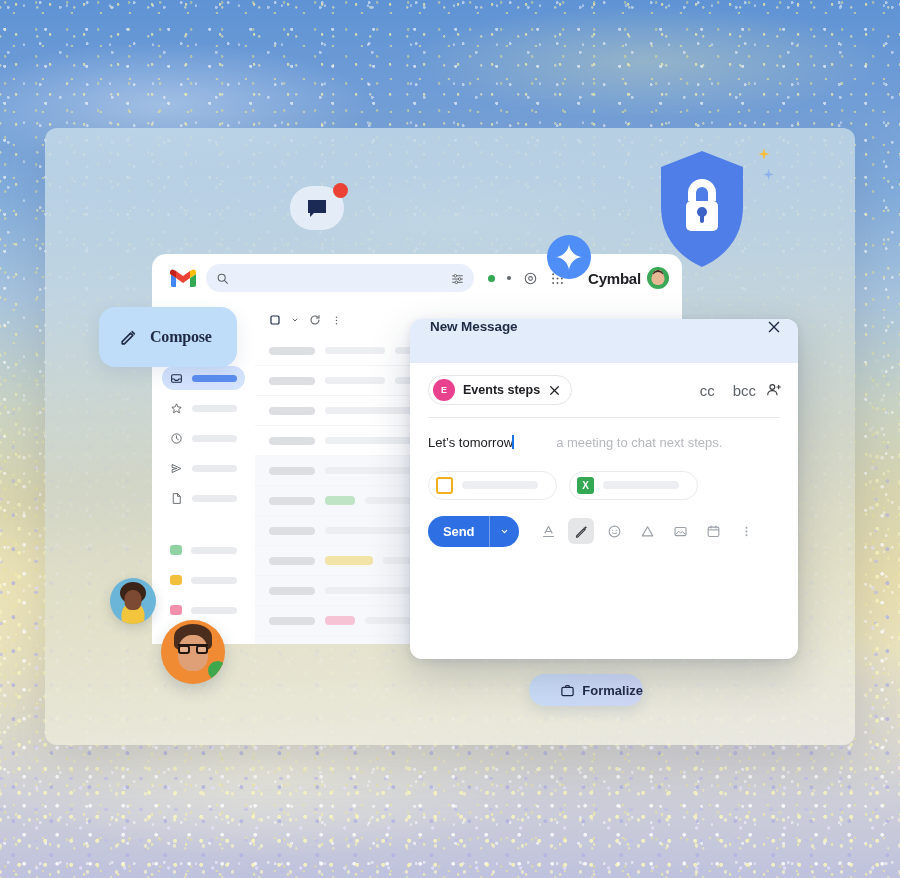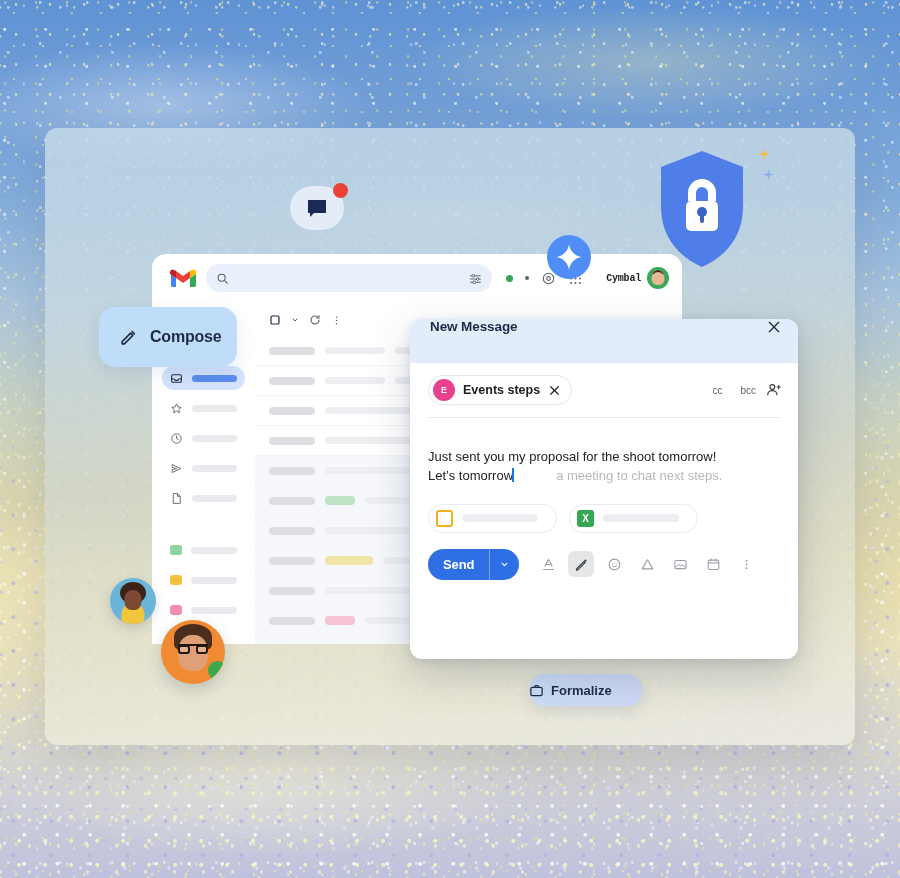--- a/index.html
+++ b/index.html
@@ -90,21 +90,21 @@
   }
   .search .sp { flex: 1; }
   .hdr-icons { display: flex; align-items: center; gap: 12px; margin-left: 4px; }
   .dot-g { width: 7px; height: 7px; border-radius: 50%; background: #34a853; }
   .dot-s { width: 4px; height: 4px; border-radius: 50%; background: #5f6368; }
   .brand {
     display: flex; align-items: center; gap: 6px;
     background: #fff; border-radius: 16px; padding: 2px 3px 2px 9px;
     margin-left: 2px;
   }
-  .brand-name { font-size: 10px; font-weight: 700; color: #202124; letter-spacing: -.2px; font-family: Liberation Mono, monospace; }
+  .brand-name { font-size: 15px; font-weight: 700; color: #202124; letter-spacing: -.2px; }
   .brand-av {
     width: 22px; height: 22px; border-radius: 50%;
     background: radial-gradient(circle at 50% 38%, #f0c9a8 0 32%, transparent 33%), #3aa856;
     position: relative; overflow: hidden;
   }
   .brand-av::after {
     content:''; position:absolute; left:50%; top:24%; transform:translateX(-50%);
     width:13px; height:13px; border-radius:50% 50% 44% 44%; background:#e7b894;
     box-shadow: 0 -3px 0 -1px #3c2a22;
   }
@@ -155,21 +155,21 @@
     border: 1px solid #e3e5e9; border-radius: 16px; padding: 3px 10px 3px 4px;
     background: #fff;
   }
   .pill-av {
     width: 22px; height: 22px; border-radius: 50%; background: #e8428f;
     color: #fff; font-size: 9px; font-weight: 700;
     display: flex; align-items: center; justify-content: center;
   }
   .pill-name { font-size: 12.5px; font-weight: 700; color: #202124; }
   .cc-wrap { display: flex; align-items: center; gap: 10px; }
-  .cc { font-size: 10px; color: #5f6368; padding-left: 8px; }
+  .cc { font-size: 15px; color: #5f6368; padding-left: 8px; }
   .cp-sep { height: 1px; background: #e8eaed; margin: 12px 18px 0; }
   .cp-body { padding: 16px 18px 0; }
   .bl { font-size: 13px; color: #202124; line-height: 1.45; }
   .bl.gap { margin-top: 14px; }
   .ghost { color: #b5b8bc; padding-left: 40px; }
   .caret {
     display: inline-block; width: 1.5px; height: 14px; background: #1a73e8;
     vertical-align: -2px; margin: 0 -1px;
   }
   .att-row { display: flex; gap: 12px; padding: 18px 18px 0; }
@@ -207,26 +207,27 @@
     display: flex; align-items: center; justify-content: center;
   }
   .shield { position: absolute; left: 659px; top: 149px; width: 86px; height: 120px; }
   .spark-y { position: absolute; left: 758px; top: 148px; width: 12px; height: 12px; }
   .spark-b { position: absolute; left: 763px; top: 169px; width: 11px; height: 11px; }
   .compose-btn {
     position: absolute; left: 99px; top: 307px; width: 138px; height: 60px;
     background: #bfdcf8; border-radius: 16px;
     display: flex; align-items: center; gap: 12px; padding-left: 20px;
     box-shadow: 0 6px 18px rgba(60,90,140,.12);
+    font-family: Liberation Serif, serif;
   }
   .compose-lbl { font-size: 16px; font-weight: 700; color: #1f2a44; letter-spacing: -.2px; }
   .formalize {
     position: absolute; left: 529px; top: 674px; width: 114px; height: 32px;
     background: linear-gradient(90deg,#c9ddf7,#cfd8f5);
-    border-radius: 16px; display: flex; align-items: center; justify-content: flex-start; gap: 7px;
+    border-radius: 16px; display: flex; align-items: center; justify-content: flex-end; gap: 7px;
     box-shadow: 0 5px 14px rgba(60,90,140,.14);
   }
   .formalize-lbl { font-size: 13px; font-weight: 600; color: #1f2a44; }
   .av-a {
     position: absolute; left: 110px; top: 578px; width: 46px; height: 46px; border-radius: 50%;
     background: #6ab5d8; overflow: hidden; box-shadow: 0 4px 12px rgba(40,60,90,.18);
   }
   .av-a::before { content:''; position:absolute; left:50%; top:8%; transform:translateX(-50%); width:26px; height:22px; border-radius:50%; background:#3c2318; }
   .av-a::after { content:''; position:absolute; left:50%; top:26%; transform:translateX(-50%); width:17px; height:20px; border-radius:45% 45% 40% 40%; background:#7c4a33; box-shadow:0 16px 0 3px #f2c53c; }
   .av-b {
@@ -521,21 +522,20 @@
         <circle cx="9.5" cy="7.5" r="3.6" fill="none" stroke="#3c4043" stroke-width="1.8"></circle>
         <path d="M2.6 19c0-3.6 3.1-6 6.9-6s6.9 2.4 6.9 6" fill="none" stroke="#3c4043" stroke-width="1.8" stroke-linecap="round"></path>
         <path d="M19 5v5M16.5 7.5h5" stroke="#3c4043" stroke-width="1.8" stroke-linecap="round"></path>
       </svg>
     </div>
   </div>
 
   <div class="cp-sep"></div>
 
   <div class="cp-body">
-    <div class="bl gap">Just sent you my proposal for the shoot tomorrow!</div>
     <div class="bl"><span>Let’s tomorrow</span><span class="caret"></span><span class="ghost"> a meeting to chat next steps.</span></div>
   </div>
 
   <div class="att-row">
     <div class="att">
       <span class="att-ic" style="border:2.5px solid #f2b01e;background:#fff"></span>
       <span class="att-bar"></span>
     </div>
     <div class="att">
       <span class="att-ic" style="background:#34a853;color:#fff;font-size:10px;font-weight:700">X</span>

